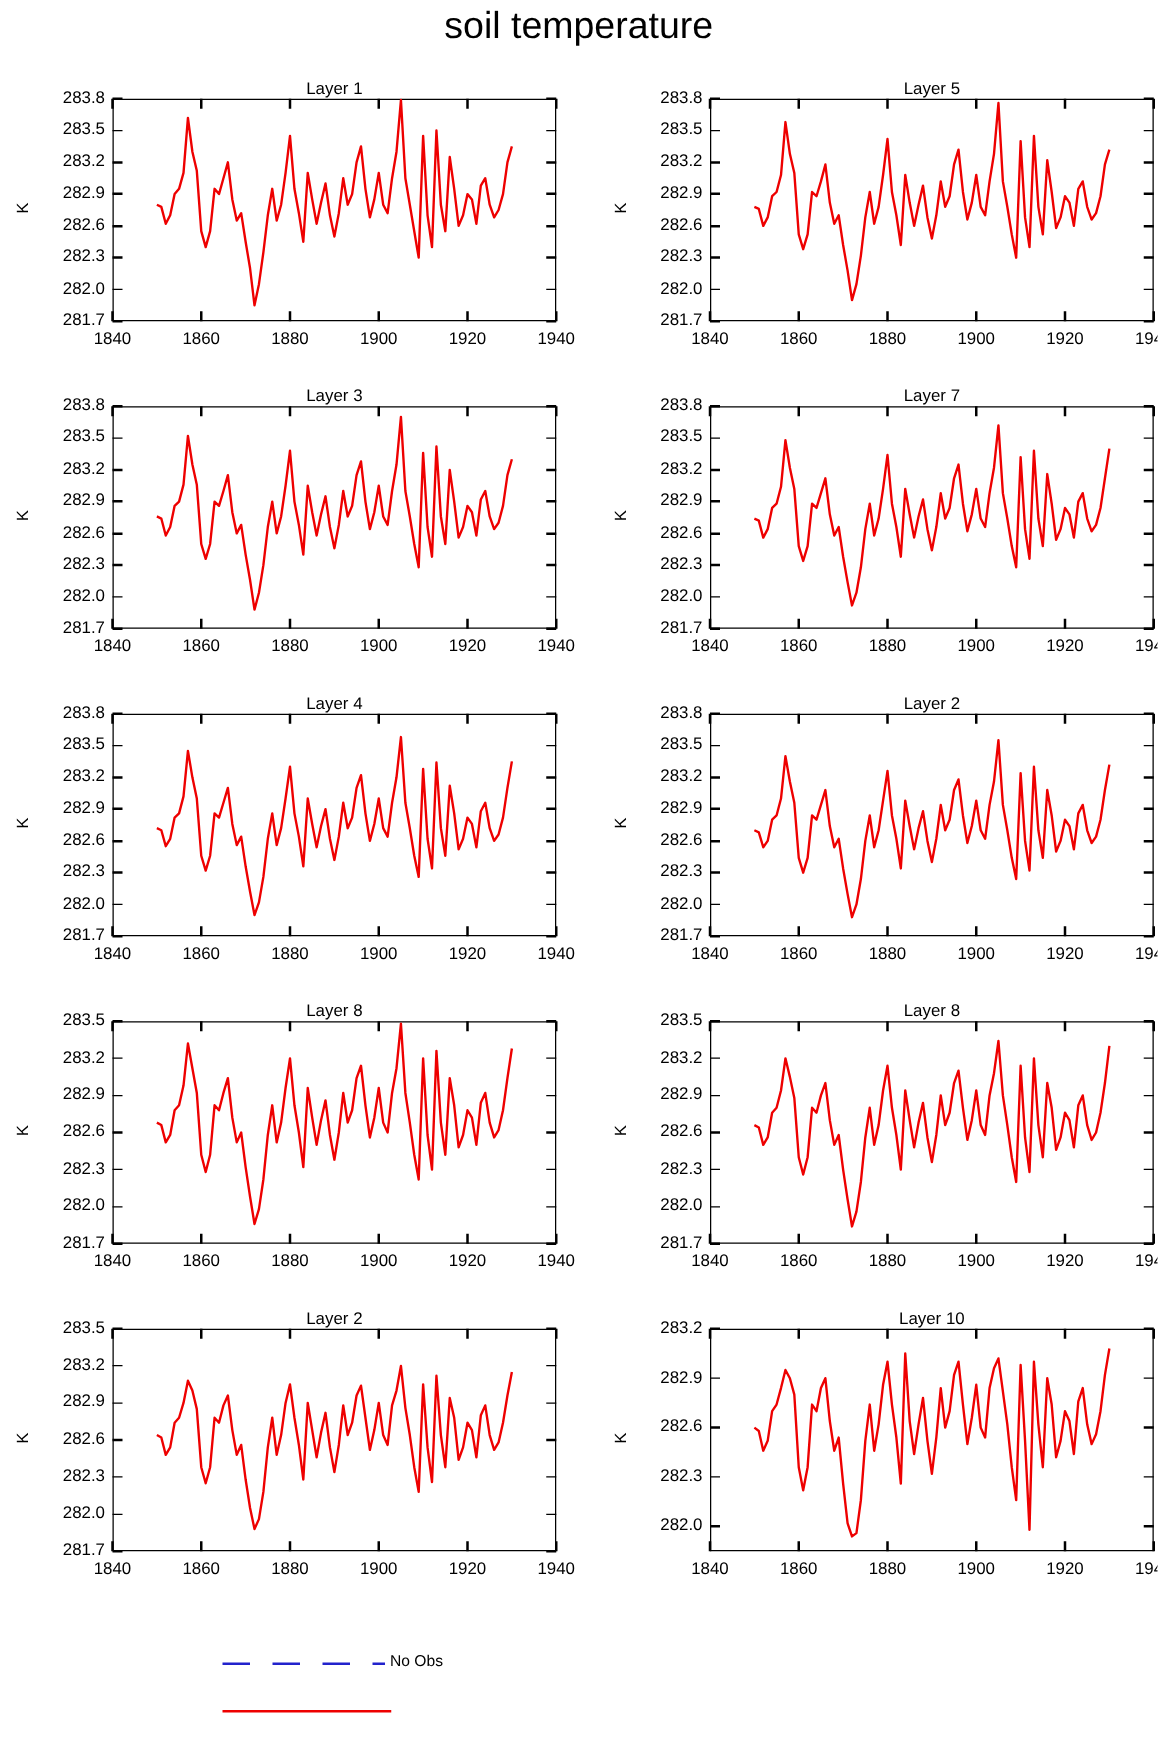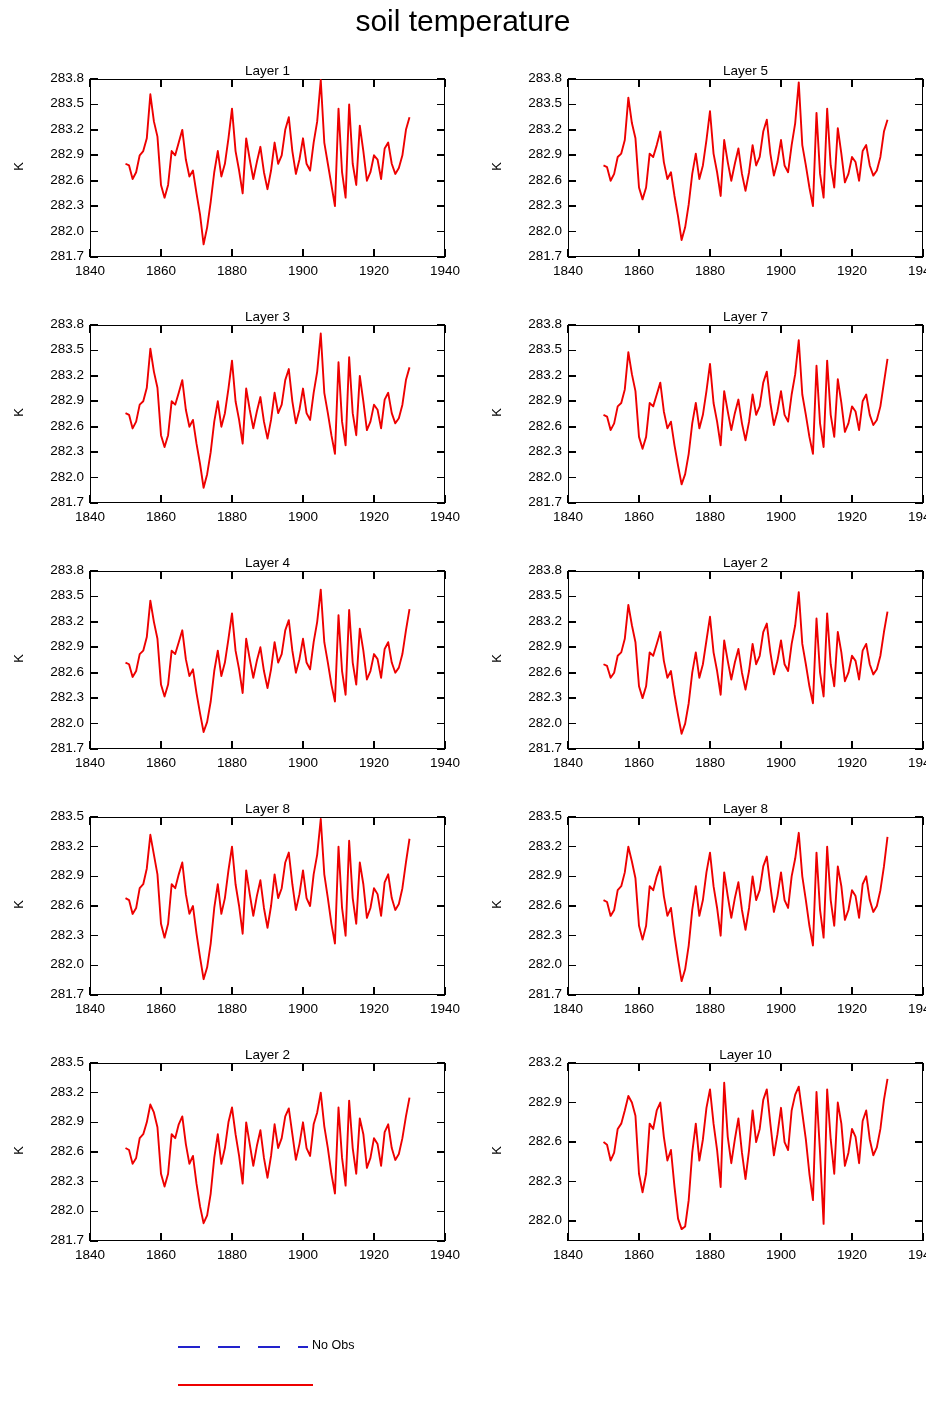--- a/index.html
+++ b/index.html
@@ -67,21 +67,20 @@
   }
   svg.series {
     position: absolute;
     left: 0;
     top: 0;
     overflow: visible;
   }
   .legend {
     position: absolute;
     font-size: 12.5px;
-    margin-top: 16px;
   }
   .legend-text {
     position: absolute;
     font-size: 12.5px;
     white-space: nowrap;
   }
   .dash-seg {
     position: absolute;
     height: 1.6px;
     background: #2222cc;

